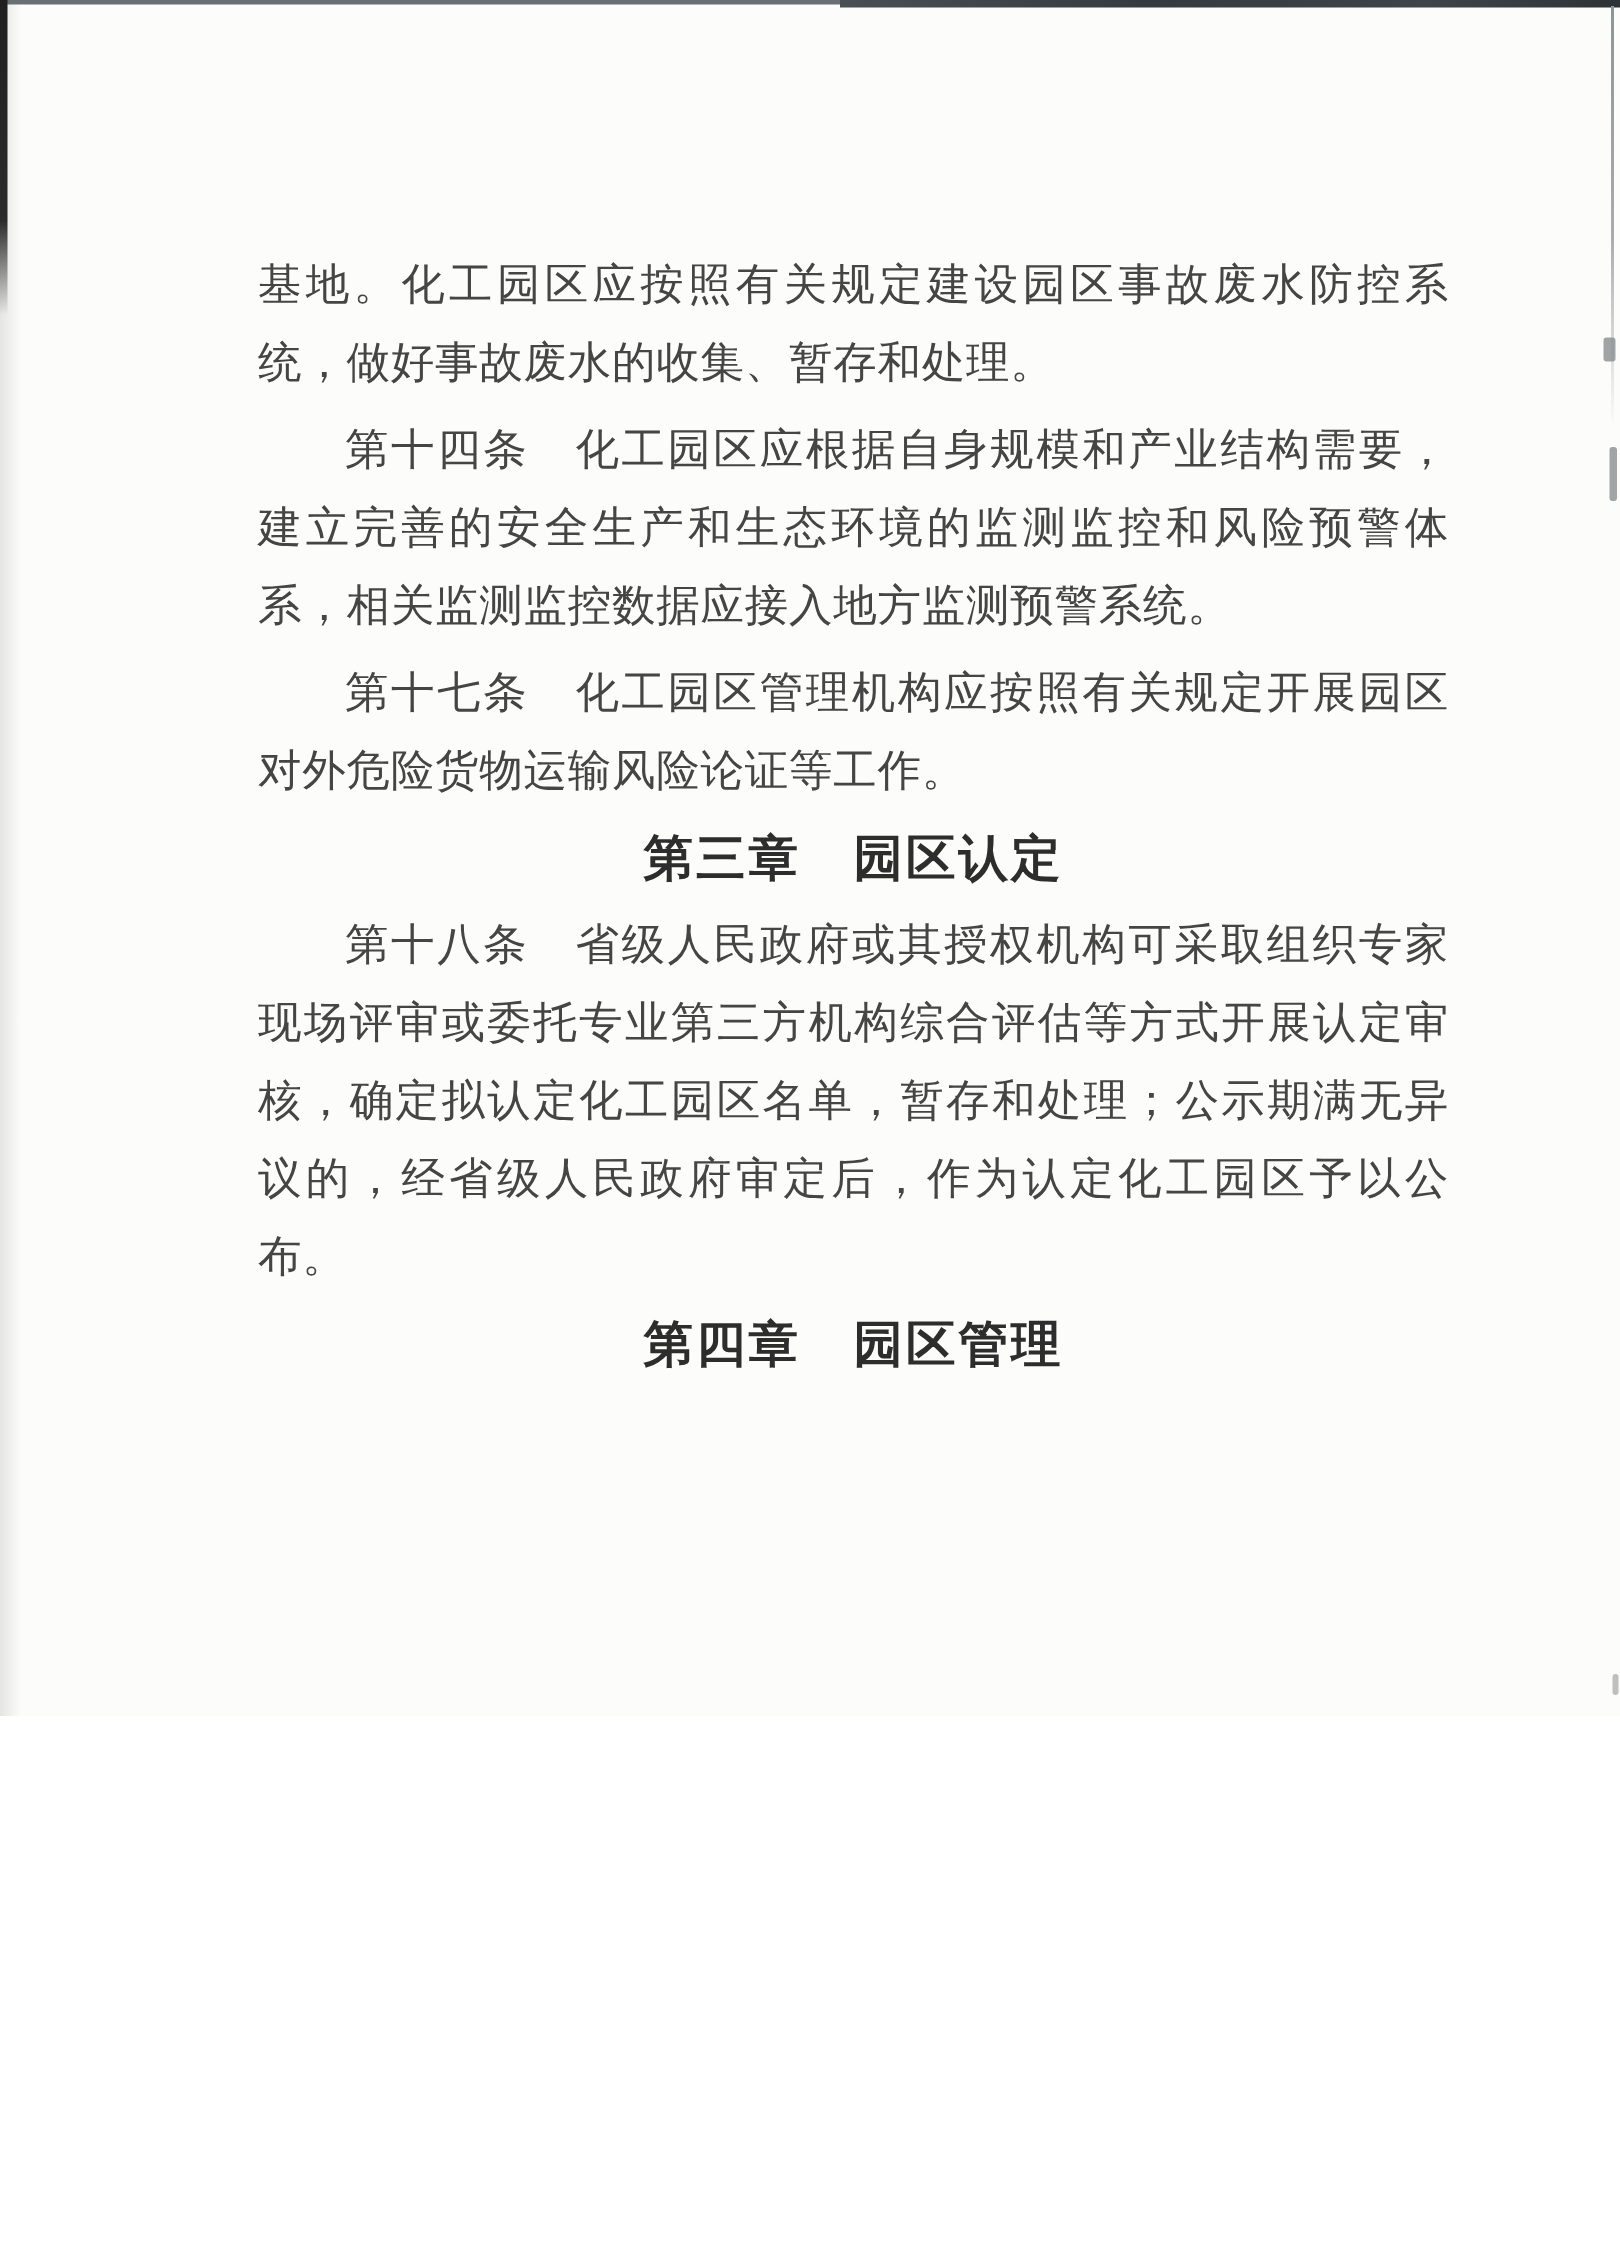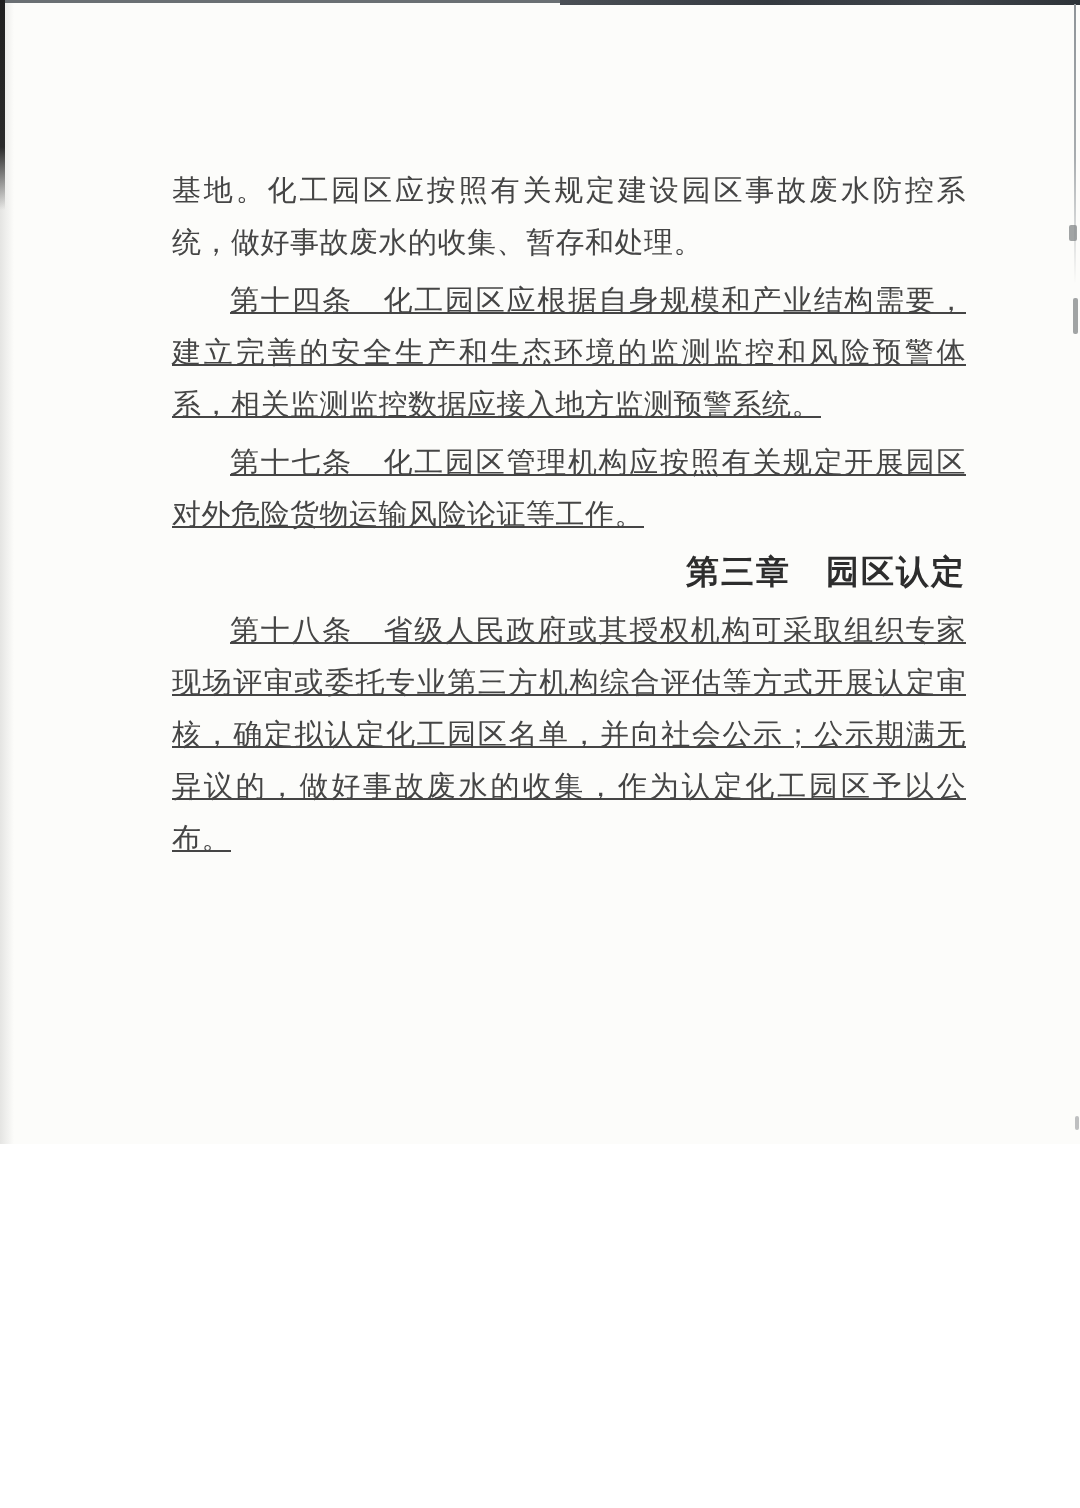--- a/index.html
+++ b/index.html
@@ -57,24 +57,24 @@
     position:absolute;left:0;top:1500px;width:9px;height:8px;background:#5a5a58;
   }
   
   .content{
     position:absolute;left:172px;top:164px;width:794px;
     font-size:29px;line-height:52px;color:#454545;
     text-align:justify;
     letter-spacing:0.5px;
   }
   .content p{margin:0 0 6px 0;}
-  .content p.indent{text-indent:2em;text-decoration:underline;}
+  .content p.indent{text-indent:2em;}
   .content p.chapter-heading{
     margin:6px 0 6px 0;
-    text-align:right;text-indent:0;
+    text-align:center;text-indent:0;
     font-family:Liberation Sans, sans-serif;
     font-weight:bold;font-size:33px;color:#2d2d2d;
     letter-spacing:2px;
   }
 </style>
 </head>
 <body>
 
 <div class="page">
   <div class="left-shade"></div>
@@ -98,15 +98,16 @@
   <div class="dash d7"></div>
   <div class="dash d8"></div>
   <div class="dash d9"></div>
   <div class="corner-mark"></div>
 
   <div class="content">
       <p class="body">基地。化工园区应按照有关规定建设园区事故废水防控系统，做好事故废水的收集、暂存和处理。</p>
       <p class="body indent">第十四条　化工园区应根据自身规模和产业结构需要，建立完善的安全生产和生态环境的监测监控和风险预警体系，相关监测监控数据应接入地方监测预警系统。</p>
       <p class="body indent">第十七条　化工园区管理机构应按照有关规定开展园区对外危险货物运输风险论证等工作。</p>
       <p class="chapter-heading">第三章　园区认定</p>
-      <p class="body indent">第十八条　省级人民政府或其授权机构可采取组织专家现场评审或委托专业第三方机构综合评估等方式开展认定审核，确定拟认定化工园区名单，并向社会公示；公示期满无异议的，做好事故废水的收集，作为认定化工园区予以公布。</p>
+      <p class="body indent">第十八条　省级人民政府或其授权机构可采取组织专家现场评审或委托专业第三方机构综合评估等方式开展认定审核，确定拟认定化工园区名单，暂存和处理；公示期满无异议的，经省级人民政府审定后，作为认定化工园区予以公布。</p>
+      <p class="chapter-heading">第四章　园区管理</p>
     </div>
 </div>
 
 </body></html>

